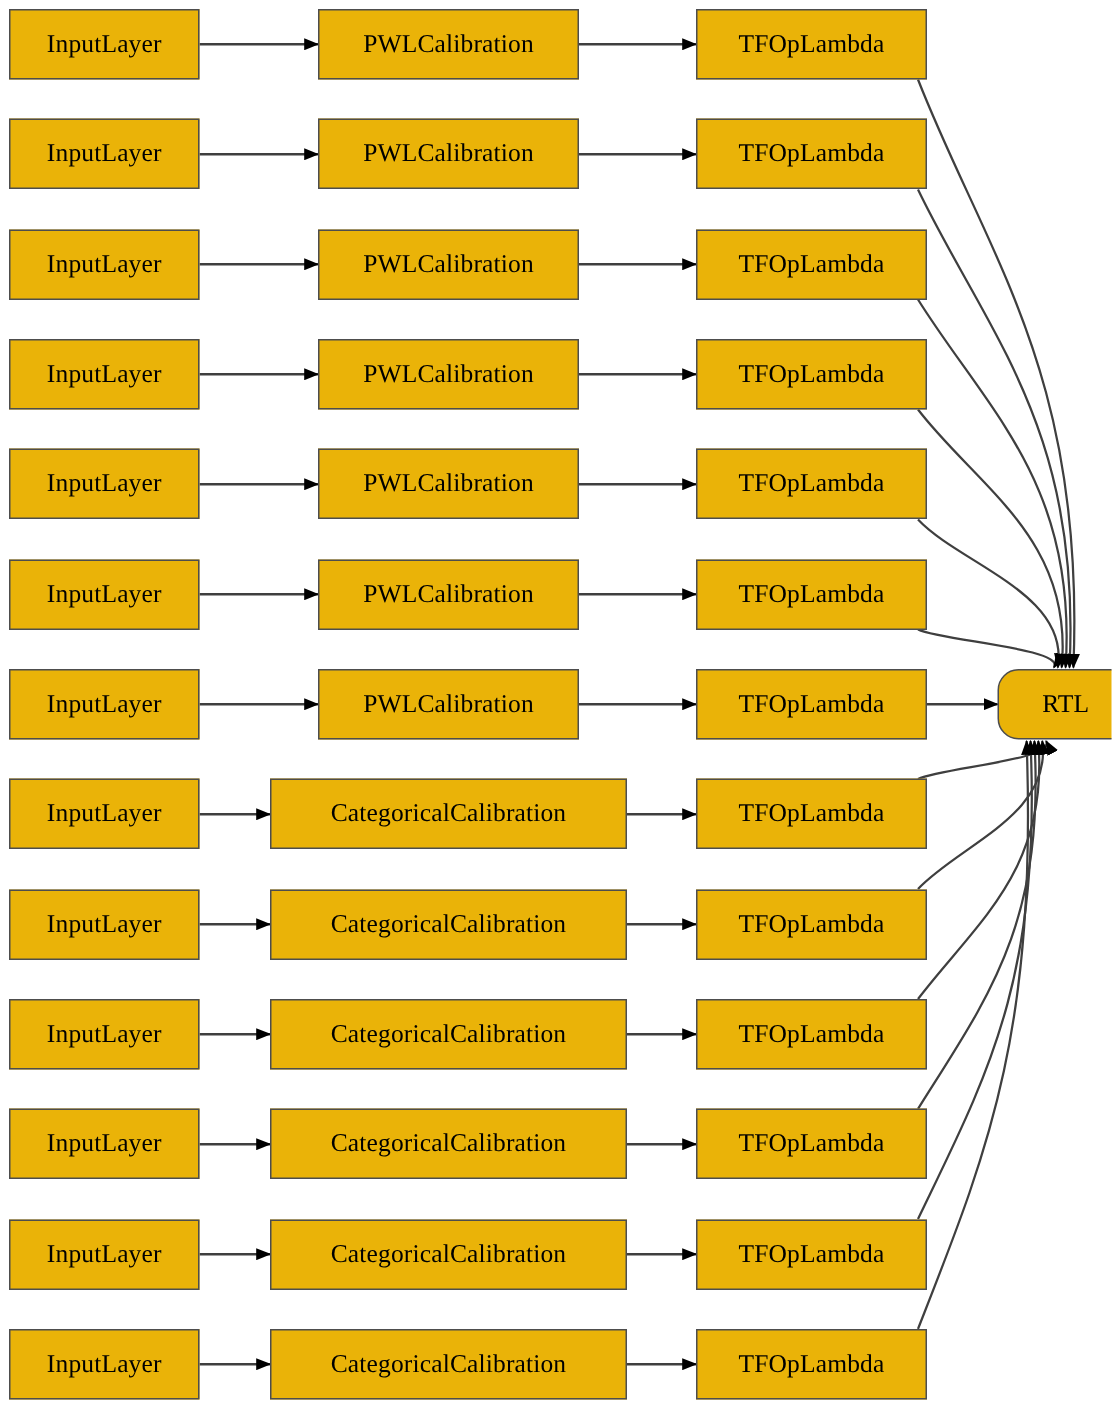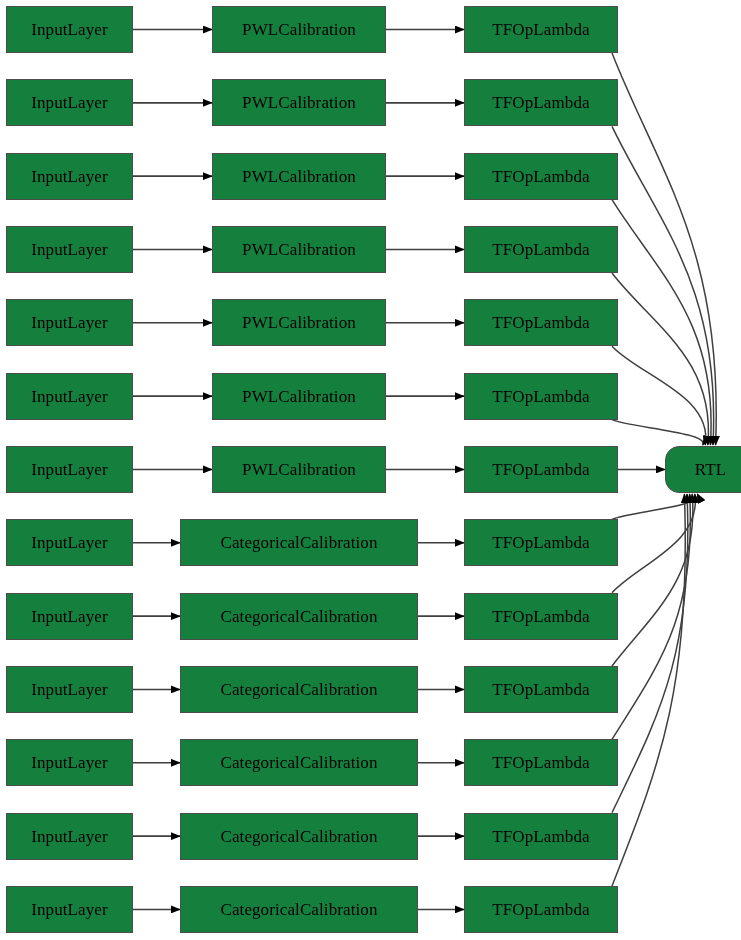--- a/index.html
+++ b/index.html
@@ -25,21 +25,21 @@
     position: absolute;
     left: 0; top: 0;
     width: 741px;
     height: 940px;
     display: block;
   }
   .node-box {
     position: absolute;
     box-sizing: border-box;
     border: 1.4px solid #4d4d4d;
-    background: #15803d;
+    background: #eab308;
     display: flex;
     align-items: center;
     justify-content: center;
     color: #000000;
     font-family: "Liberation Serif", "DejaVu Serif", serif;
     font-size: 17px;
     line-height: 1;
     letter-spacing: 0.1px;
     white-space: nowrap;
     user-select: none;

